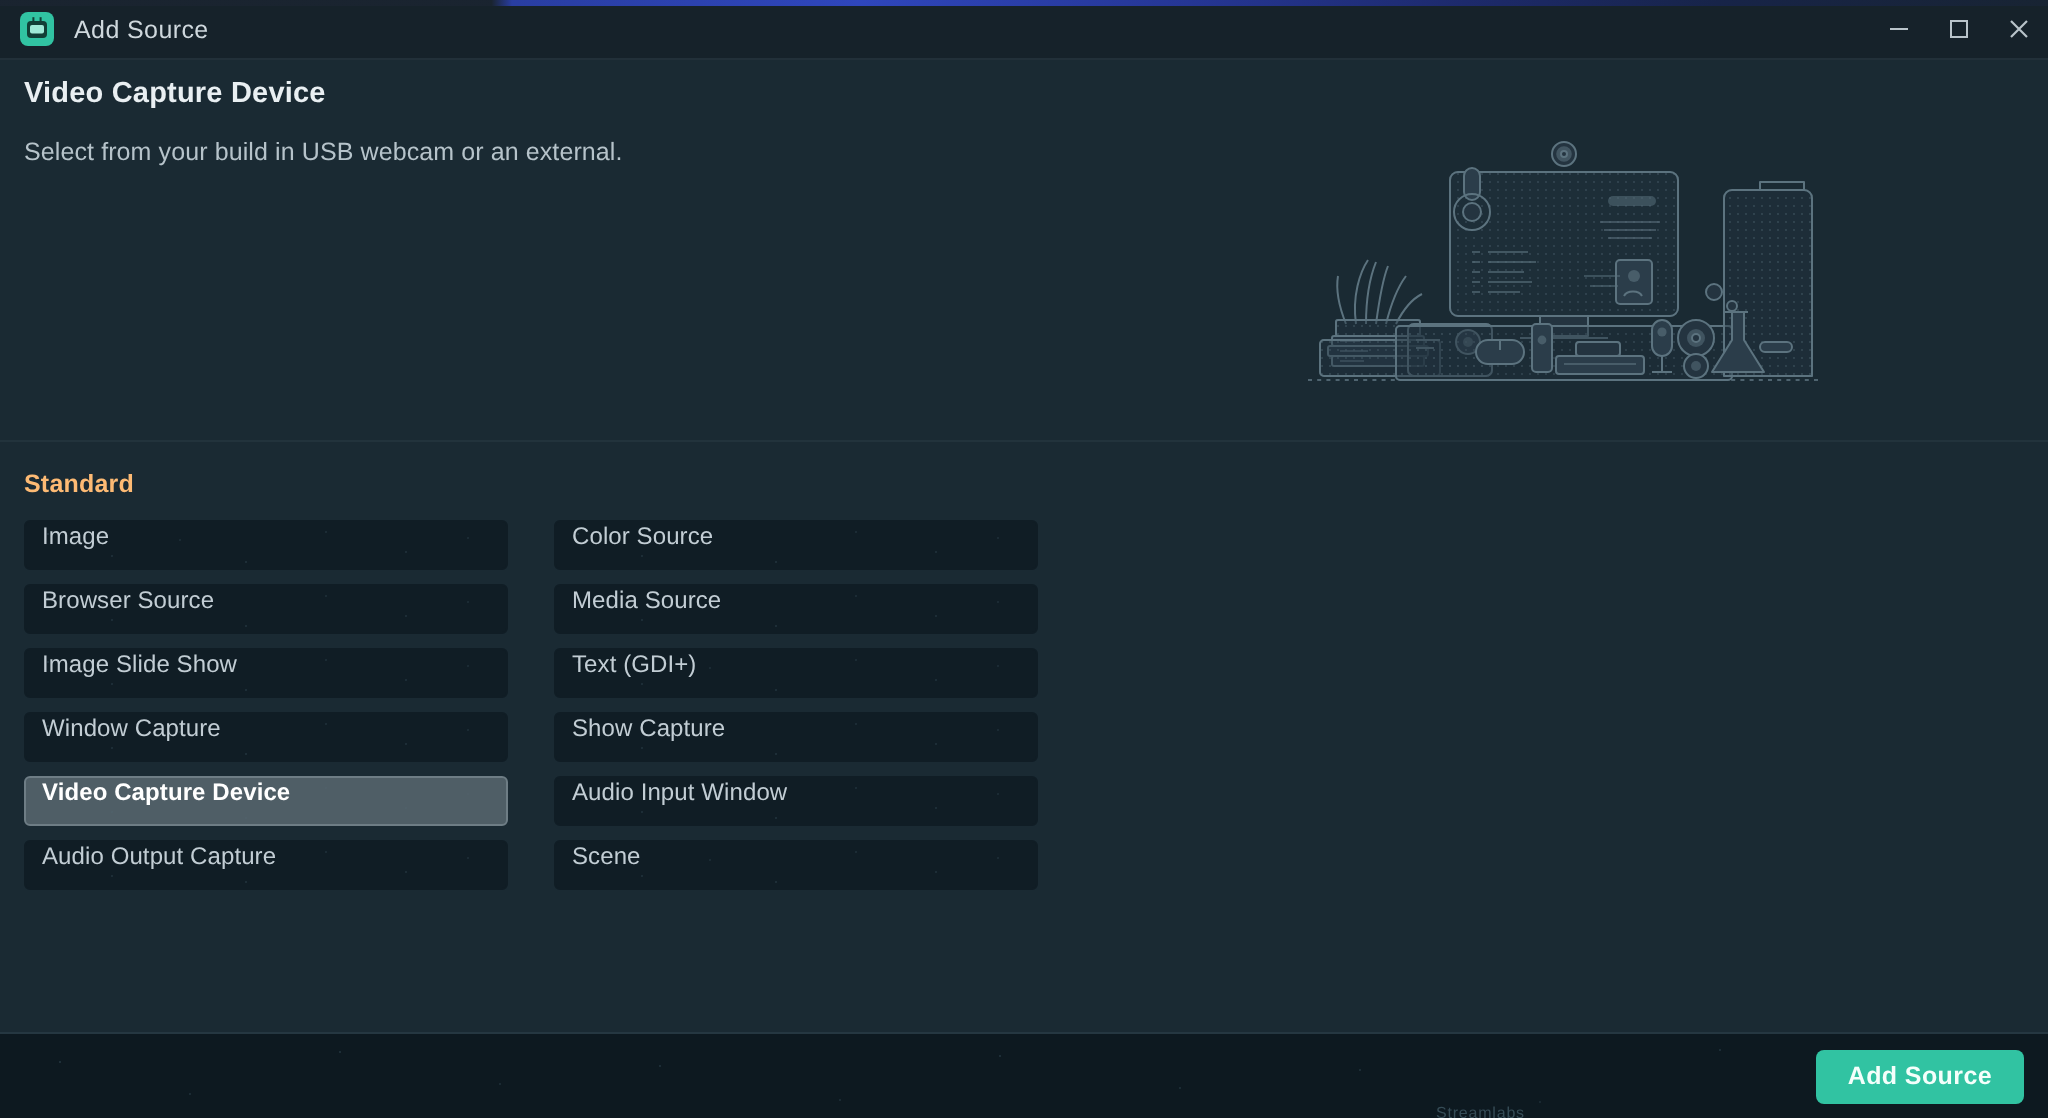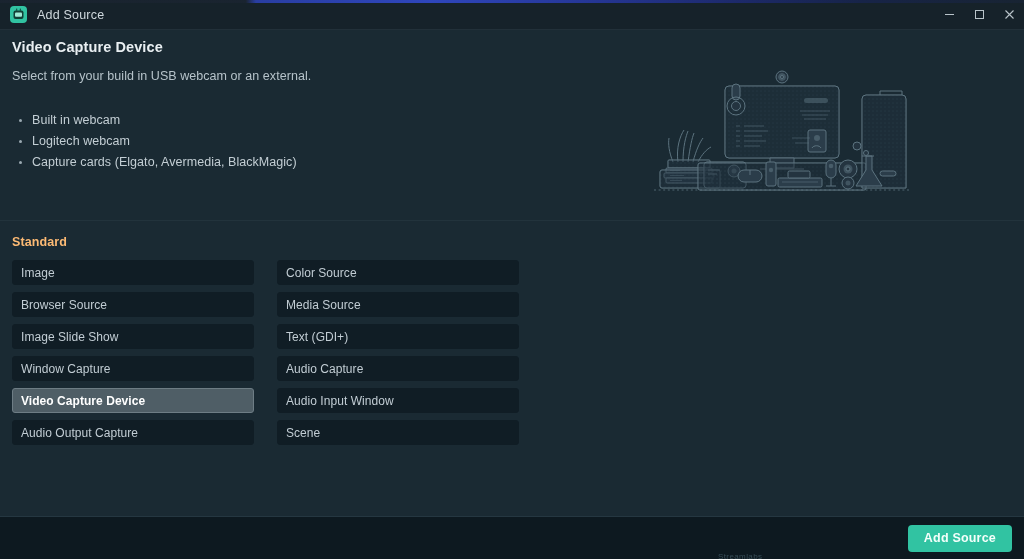--- a/index.html
+++ b/index.html
@@ -164,21 +164,20 @@
     align-content: start;
   }
   .src-btn {
     height: 25px;
     background: #101d25;
     border: 1px solid #101d25;
     border-radius: 3px;
     color: #c2cdd4;
     font-size: 12px;
     display: flex;
-    align-items: center;
     padding-left: 8px;
     letter-spacing: .05px;
     cursor: pointer;
     position: relative;
     overflow: hidden;
   }
   .src-btn::after {
     content: "";
     position: absolute;
     inset: 0;
@@ -297,25 +296,20 @@
             <path d="M1.5 1.5 L9.5 9.5 M9.5 1.5 L1.5 9.5" stroke="currentColor" stroke-width="1.1" fill="none"></path>
           </svg>
       </div>
     </div>
   </div>
 
   <div class="hero">
     <div class="hero-text">
       <div class="hero-title">Video Capture Device</div>
       <div class="hero-sub">Select from your build in USB webcam or an external.</div>
-      <ul class="hero-list">
-        <li>Built in webcam</li>
-        <li>Logitech webcam</li>
-        <li>Capture cards (Elgato, Avermedia, BlackMagic)</li>
-      </ul>
     </div>
 
     <div class="hero-art">
       <svg viewBox="0 0 260 128" xmlns="http://www.w3.org/2000/svg">
         <defs>
           <pattern id="dots" width="4" height="4" patternUnits="userSpaceOnUse">
             <circle cx="1" cy="1" r="0.45" fill="#59707d" opacity="0.75"></circle>
           </pattern>
         </defs>
         <g stroke="#5c737f" stroke-width="1" fill="none" stroke-linejoin="round">
@@ -430,21 +424,21 @@
       <div class="src-btn">
           <span>Image Slide Show</span>
         </div>
       <div class="src-btn">
           <span>Text (GDI+)</span>
         </div>
       <div class="src-btn">
           <span>Window Capture</span>
         </div>
       <div class="src-btn">
-          <span>Audio Capture</span>
+          <span>Show Capture</span>
         </div>
       <div class="src-btn selected">
           <span>Video Capture Device</span>
         </div>
       <div class="src-btn">
           <span>Audio Input Window</span>
         </div>
       <div class="src-btn">
           <span>Audio Output Capture</span>
         </div>

